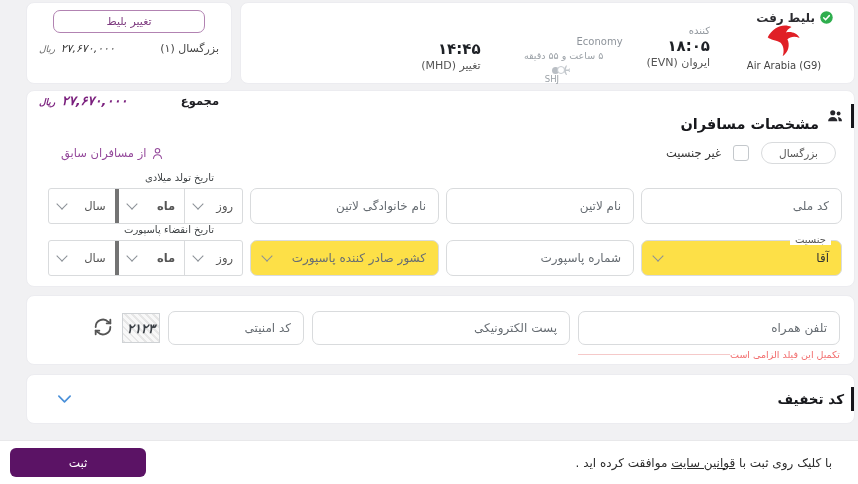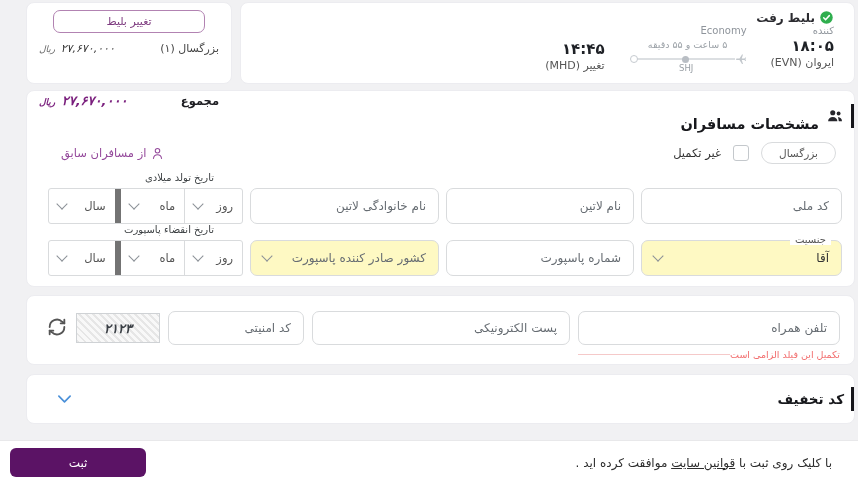--- a/index.html
+++ b/index.html
@@ -30,21 +30,21 @@
 
   .flight-title { display:flex; align-items:center; gap:4px;
     font-size:12px; font-weight:bold; color:#2b2b30; }
   .flight-body { display:flex; gap:24px; align-items:flex-start; margin-top:0; }
   .airline { width:100px; display:flex; flex-direction:column; align-items:center; margin-top:-4px; }
   .airline-name { font-size:10px; color:#444; direction:ltr; margin-top:1px; }
   .leg-col { display:flex; flex-direction:column; align-items:flex-start; }
   .fare-type { font-size:10px; color:#8e949b; }
   .leg-time { font-size:15px; font-weight:bold; color:#1e2126; margin:1px 0; }
   .leg-city { font-size:11px; color:#555; }
-  .mid-col { width:118px; display:flex; flex-direction:column; margin-top:0; }
+  .mid-col { width:118px; display:flex; flex-direction:column; margin-top:11px;align-items:center; }
   .cabin { font-size:10px; color:#8e949b; align-self:flex-start; }
   .duration { font-size:9.5px; color:#9aa0a6; text-align:center; margin-top:3px; }
   .path { display:flex; align-items:center; margin-top:4px; height:10px; }
   .path-line { position:relative; flex:1; height:2px; background:#dcdfe2; margin-left:3px; }
   .stop-dot { position:absolute; top:-2.5px; right:44%; width:7px; height:7px;
     border-radius:50%; background:#b9bec4; }
   .end-circle { position:absolute; top:-3px; left:-2px; width:8px; height:8px;
     border-radius:50%; border:1.5px solid #c6cbd0; background:#fff; }
   .stop-label { position:absolute; top:5px; right:40%; font-size:8.5px; color:#9aa0a6; }
   .arr-col { margin-top:14px; }
@@ -65,48 +65,48 @@
   .prev-link { display:flex; align-items:center; gap:4px; color:#94499b;
     font-size:11.5px; cursor:pointer; }
 
   .form-row { display:flex; gap:7px; padding:0 12px; }
   .form-row.r1 { margin-top:24px; }
   .form-row.r2 { margin-top:16px; }
   .tf { height:36px; border:1px solid #d9dbdd; border-radius:7px; background:#fff;
     font-size:12px; color:#333; padding:0 12px; font-family:inherit; }
   .tf::placeholder { color:#676d73; opacity:1; }
   .w-a { width:201px; } .w-b { width:188px; } .w-c { width:189px; } .w-d { width:195px; }
-  .select-box { height:36px; border:1px solid #d9dbdd; border-radius:7px; background:#fef9c3;
+  .select-box { height:36px; border:1px solid #d9dbdd; border-radius:7px; background:#fde047;
     display:flex; align-items:center; justify-content:space-between; padding:0 12px;
     font-size:12px; color:#333; position:relative; cursor:pointer; }
   .select-box .ph { color:#676d73; }
   .float-label { position:absolute; top:-7px; right:10px; background:#fff;
     padding:0 5px; font-size:10px; color:#555; }
   .chev { width:8px; height:8px; border-left:1.5px solid #8b9197;
     border-bottom:1.5px solid #8b9197; transform:rotate(-45deg); margin-top:-4px; flex:none; }
   .date-group { position:relative; display:flex; height:36px; border:1px solid #d9dbdd;
     border-radius:3px; background:#fff; }
   .date-label { position:absolute; top:-17px; right:28px; font-size:10px; color:#3c4043; white-space:nowrap; }
   .date-cell { display:flex; align-items:center; justify-content:space-between;
     padding:0 9px; font-size:11.5px; color:#555; cursor:pointer; }
   .dc-day { width:30%; border-left:1px solid #d9dbdd; }
-  .dc-month { width:36%; border-left:6px solid #737373; }
+  .dc-month { width:36%; border-left:4px solid #737373;font-weight:bold; }
   .dc-year { width:34%; }
 
   
   .contact-card { margin:8px 3px 0 26px; height:70px; display:flex;
     align-items:flex-start; gap:8px; padding:15px 14px 0 14px; }
   .mobile-wrap { width:262px; }
   .mobile-wrap .tf { width:100%; height:34px; }
   .err-row { display:flex; align-items:center; margin-top:4px; }
   .err-text { font-size:9.5px; color:#f26d6d; white-space:nowrap; }
   .err-line { flex:1; border-top:1px solid #f5c9c9; height:0; }
   .w-email { width:258px; height:34px; }
   .w-captcha { width:136px; height:34px; }
-  .captcha-box { width:84px; height:30px; margin-top:2px; border:1px solid #cfd2d5;
+  .captcha-box { width:38px; height:30px; margin-top:2px; border:1px solid #cfd2d5;
     background:repeating-linear-gradient(45deg,#e6e6e6 0 2px,#f8f8f8 2px 5px);
     display:flex; align-items:center; justify-content:center;
     font-size:13px; font-weight:bold; font-style:italic; color:#3a3f45; letter-spacing:1px; }
   .refresh-btn { background:none; border:none; margin-top:5px; cursor:pointer; padding:0; }
 
   
   .disc-card { margin:9px 3px 0 26px; height:50px; display:flex; align-items:center;
     justify-content:space-between; padding-left:30px; }
   .disc-title { font-weight:bold; font-size:13.5px; color:#17181c; }
 
@@ -128,20 +128,26 @@
 
     <div class="card flight-card">
       <div class="flight-title">
         <svg width="15" height="15" viewBox="0 0 24 24">
           <circle cx="12" cy="12" r="10" fill="#2fae4e"></circle>
           <path d="M7.5 12.5l3 3 6-6.5" stroke="#fff" stroke-width="2.4" fill="none" stroke-linecap="round"></path>
         </svg>
         <span>بلیط رفت</span>
       </div>
       <div class="flight-body">
+        <div class="airline">
+          <svg width="50" height="38" viewBox="0 0 64 56">
+            <path fill="#e01f26" d="M8 24 C16 9 31 3 43 9 C39 11 36 14 35 17 C43 15 51 18 55 25 C48 22 41 23 37 27 C41 35 39 46 30 52 C33 44 31 36 27 32 C20 28 12 28 8 24 Z"></path>
+          </svg>
+          <span class="airline-name">Air Arabia (G9)</span>
+        </div>
         <div class="leg-col">
           <span class="fare-type">کننده</span>
           <span class="leg-time">۱۸:۰۵</span>
           <span class="leg-city">ایروان (EVN)</span>
         </div>
         <div class="mid-col">
           <span class="cabin">Economy</span>
           <span class="duration">۵ ساعت و ۵۵ دقیقه</span>
           <div class="path">
             <svg width="12" height="12" viewBox="0 0 24 24">
@@ -189,21 +195,21 @@
         <circle cx="16.8" cy="8.6" r="2.6" fill="#26262c"></circle>
         <path d="M16 13.4c3 .3 5.3 2.3 5.3 5.6h-4.2" fill="#26262c"></path>
       </svg>
       <span class="sec-title">مشخصات مسافران</span>
     </div>
 
     <div class="pass-row2">
       <div class="right-group">
         <button class="pill">بزرگسال</button>
         <span class="checkbox"></span>
-        <span class="chk-label">غیر تکمیل</span>
+        <span class="chk-label">غیر جنسیت</span>
       </div>
       <div class="prev-link">
         <svg width="15" height="15" viewBox="0 0 24 24">
           <circle cx="12" cy="7.5" r="3.6" fill="none" stroke="#94499b" stroke-width="1.7"></circle>
           <path d="M5.5 20c.6-3.8 3.2-6 6.5-6s5.9 2.2 6.5 6" fill="none" stroke="#94499b" stroke-width="1.7" stroke-linecap="round"></path>
         </svg>
         <span>از مسافران سابق</span>
       </div>
     </div>
 

